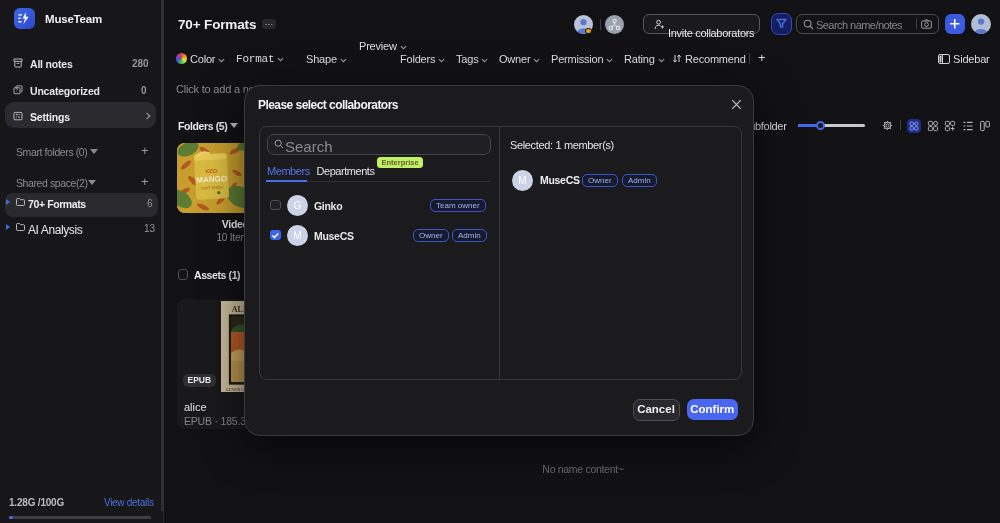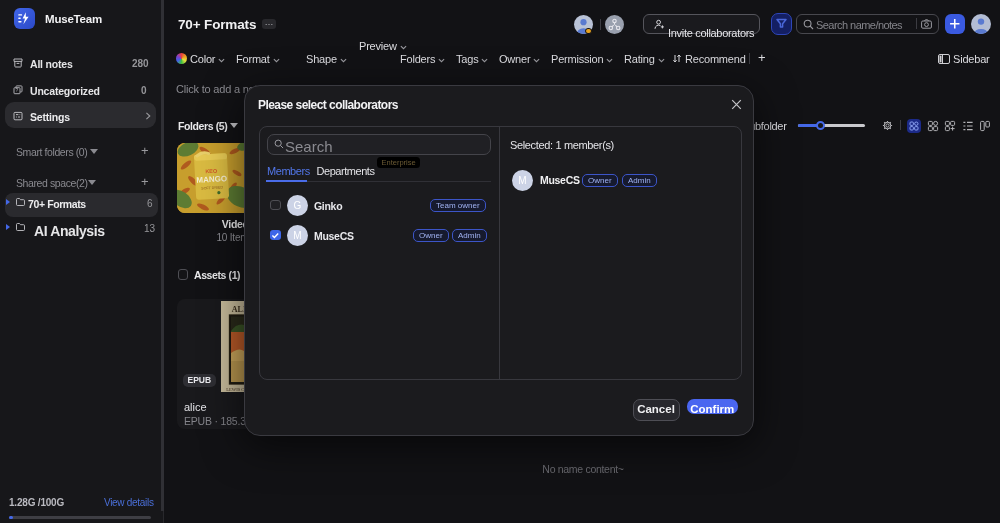--- a/index.html
+++ b/index.html
@@ -75,21 +75,21 @@
 </div>
 <div class="abs txt" style="left:28px;top:198px;font-size:10.5px;font-weight:600;color:#ededef;letter-spacing:-0.4px;">70+ Formats</div>
 <div class="abs txt" style="left:147px;top:198px;font-size:10px;color:#96969a;">6</div>
 
 <div class="abs" style="left:6px;top:224px;width:0;height:0;border-top:3.5px solid transparent;border-bottom:3.5px solid transparent;border-left:4.5px solid #4468e8;"></div>
 <div class="abs" style="left:16px;top:223px;width:9px;height:8px;">
   <svg width="9" height="8" viewBox="0 0 9 8">
       <path d="M0.5 1.5 a1 1 0 0 1 1-1 h2 l1 1.2 h3 a1 1 0 0 1 1 1 v3.8 a1 1 0 0 1-1 1 h-6 a1 1 0 0 1-1-1 z" fill="none" stroke="#c5c5c9" stroke-width="0.9"></path>
     </svg>
 </div>
-<div class="abs txt" style="left:34px;top:223px;font-size:14px;font-weight:700;color:#e6e6e8;letter-spacing:-0.4px;">AI Analysis</div>
+<div class="abs txt" style="left:28px;top:223px;font-size:12px;font-weight:400;color:#e6e6e8;letter-spacing:-0.4px;">AI Analysis</div>
 <div class="abs txt" style="left:144px;top:223px;font-size:10px;color:#96969a;">13</div>
 
 <div class="abs txt" style="left:9px;top:497px;font-size:10px;font-weight:600;color:#babac0;letter-spacing:-0.2px;">1.28G /100G</div>
 <div class="abs txt" style="left:104px;top:497px;font-size:10px;color:#4a6fd8;letter-spacing:-0.3px;">View details</div>
 <div class="abs" style="left:9px;top:515.5px;width:142px;height:3px;border-radius:2px;background:#3e3e44;"></div>
 <div class="abs" style="left:9px;top:515.5px;width:4px;height:3px;border-radius:2px;background:#4468e8;"></div>
 
 <div class="abs txt" style="left:178px;top:16.5px;font-size:13.5px;font-weight:bold;color:#f0f0f2;letter-spacing:-0.15px;">70+ Formats</div>
 <div class="abs" style="left:262px;top:19px;width:14px;height:10px;background:#28282c;border-radius:3px;color:#b8b8bc;font-size:9px;line-height:7px;text-align:center;">…</div>
 
@@ -153,21 +153,21 @@
   <svg width="20" height="20" viewBox="0 0 20 20">
       <circle cx="10" cy="7.6" r="3.2" fill="#5a7ad0"></circle>
       <path d="M2.8 20 a7.3 6 0 0 1 14.4 0 z" fill="#5a7ad0"></path>
     </svg>
 </div>
 
 <div class="abs" style="left:176px;top:53px;width:11px;height:11px;border-radius:50%;background:conic-gradient(#e84040,#e8a020,#e8e040,#40c040,#4060e8,#8040c8,#e84040);"></div>
 <div class="abs txt" style="left:190px;top:53px;font-size:11px;color:#dcdce0;letter-spacing:-0.2px;">Color<svg class="chev" viewBox="0 0 8 5">
       <path d="M1 0.8 L4 3.8 L7 0.8" fill="none" stroke="#9a9aa0" stroke-width="1.2"></path>
     </svg></div>
-<div class="abs txt" style="left:236px;top:53px;font-size:11px;color:#dcdce0;letter-spacing:-0.2px;">Format<svg class="chev" viewBox="0 0 8 5">
+<div class="abs txt" style="left:236px;top:53px;font-size:11px;color:#dcdce0;letter-spacing:-0.2px;font-family:Liberation Mono, monospace;">Format<svg class="chev" viewBox="0 0 8 5">
       <path d="M1 0.8 L4 3.8 L7 0.8" fill="none" stroke="#9a9aa0" stroke-width="1.2"></path>
     </svg></div>
 <div class="abs txt" style="left:306px;top:53px;font-size:11px;color:#dcdce0;letter-spacing:-0.2px;">Shape<svg class="chev" viewBox="0 0 8 5">
       <path d="M1 0.8 L4 3.8 L7 0.8" fill="none" stroke="#9a9aa0" stroke-width="1.2"></path>
     </svg></div>
 <div class="abs txt" style="left:343px;top:40px;font-size:11px;color:#dcdce0;letter-spacing:-0.2px;padding-left:16px;">Preview<svg class="chev" viewBox="0 0 8 5">
       <path d="M1 0.8 L4 3.8 L7 0.8" fill="none" stroke="#9a9aa0" stroke-width="1.2"></path>
     </svg></div>
 <div class="abs txt" style="left:400px;top:53px;font-size:11px;color:#dcdce0;letter-spacing:-0.2px;">Folders<svg class="chev" viewBox="0 0 8 5">
       <path d="M1 0.8 L4 3.8 L7 0.8" fill="none" stroke="#9a9aa0" stroke-width="1.2"></path>
@@ -344,21 +344,21 @@
       <path d="M7.2 7.2 L10 10" stroke="#9a9aa0" stroke-width="1.1"></path>
     </svg>
 </div>
 <div class="abs txt" style="left:285px;top:137.5px;font-size:15px;color:#8a8a90;text-align:center;">Search</div>
 
 <div class="abs txt" style="left:267px;top:164.5px;font-size:11px;color:#5276e8;letter-spacing:-0.45px;">Members</div>
 <div class="abs txt" style="left:316.5px;top:164.5px;font-size:11px;color:#e4e4e8;letter-spacing:-0.45px;">Departments</div>
 <div class="abs" style="left:267px;top:180.5px;width:224px;height:1px;background:#303036;"></div>
 <div class="abs" style="left:266px;top:180px;width:41px;height:2px;background:#4a6ce8;"></div>
 
-<div class="abs txt" style="left:377px;top:156.5px;background:#000000;border-radius:3.5px;padding:1px 4.5px;font-size:7.5px;font-weight:400;color:#6b5a34;">Enterprise</div>
+<div class="abs txt" style="left:377px;top:156.5px;background:#bef264;border-radius:3.5px;padding:1px 4.5px;font-size:7.5px;font-weight:700;color:#6b5a34;">Enterprise</div>
 
 <div class="abs" style="left:270px;top:199.5px;width:10.5px;height:10.5px;border:1.3px solid #4e4e54;border-radius:3px;background:#202024;"></div>
 <div class="abs" style="left:287px;top:194.5px;width:21px;height:21px;border-radius:50%;background:#ccd3e6;color:#fff;font-size:10px;text-align:center;line-height:21px;">G</div>
 <div class="abs txt" style="left:314px;top:199.5px;font-size:10.5px;font-weight:600;color:#e8e8ec;letter-spacing:-0.3px;">Ginko</div>
 <div class="abs txt" style="left:430px;top:199px;border:1.2px solid #3c55c8;border-radius:5px;background:#161a2e;padding:1px 5px;font-size:8px;color:#a0b2f2;">Team owner</div>
 
 <div class="abs" style="left:270px;top:229.5px;width:10.5px;height:10.5px;border-radius:3px;background:#3d66e8;">
   <svg width="10.5" height="10.5" viewBox="0 0 10.5 10.5">
       <path d="M2.4 5.4 L4.4 7.4 L8.2 3.4" fill="none" stroke="#fff" stroke-width="1.4"></path>
     </svg>
@@ -368,13 +368,13 @@
 <div class="abs txt" style="left:413px;top:229px;border:1.2px solid #3c55c8;border-radius:5px;background:#161a2e;padding:1px 5px;font-size:8px;color:#a0b2f2;">Owner</div>
 <div class="abs txt" style="left:452px;top:229px;border:1.2px solid #3c55c8;border-radius:5px;background:#161a2e;padding:1px 5px;font-size:8px;color:#a0b2f2;">Admin</div>
 
 <div class="abs txt" style="left:510px;top:138.5px;font-size:11px;color:#e4e4e8;letter-spacing:-0.35px;">Selected: 1 member(s)</div>
 <div class="abs" style="left:512px;top:169.5px;width:21px;height:21px;border-radius:50%;background:#ccd3e6;color:#fff;font-size:10px;text-align:center;line-height:21px;">M</div>
 <div class="abs txt" style="left:540px;top:174px;font-size:10.5px;font-weight:bold;color:#f0f0f2;letter-spacing:-0.3px;">MuseCS</div>
 <div class="abs txt" style="left:582px;top:173.5px;border:1.2px solid #3c55c8;border-radius:5px;background:#161a2e;padding:1px 5px;font-size:8px;color:#a0b2f2;">Owner</div>
 <div class="abs txt" style="left:622px;top:173.5px;border:1.2px solid #3c55c8;border-radius:5px;background:#161a2e;padding:1px 5px;font-size:8px;color:#a0b2f2;">Admin</div>
 
 <div class="abs" style="left:632.5px;top:399px;width:47px;height:21.5px;background:#28282d;border:1px solid #4e4e55;border-radius:7px;color:#f0f0f2;font-size:11.5px;font-weight:600;text-align:center;line-height:19.5px;">Cancel</div>
-<div class="abs" style="left:686.5px;top:399px;width:51.5px;height:15px;background:#4a66f0;border-radius:7px;color:#fff;font-size:11.5px;font-weight:600;text-align:center;line-height:21.5px;">Confirm</div>
+<div class="abs" style="left:686.5px;top:399px;width:51.5px;height:21px;background:#4a66f0;border-radius:7px;color:#fff;font-size:11.5px;font-weight:600;text-align:center;line-height:21.5px;">Confirm</div>
 
 </body></html>

